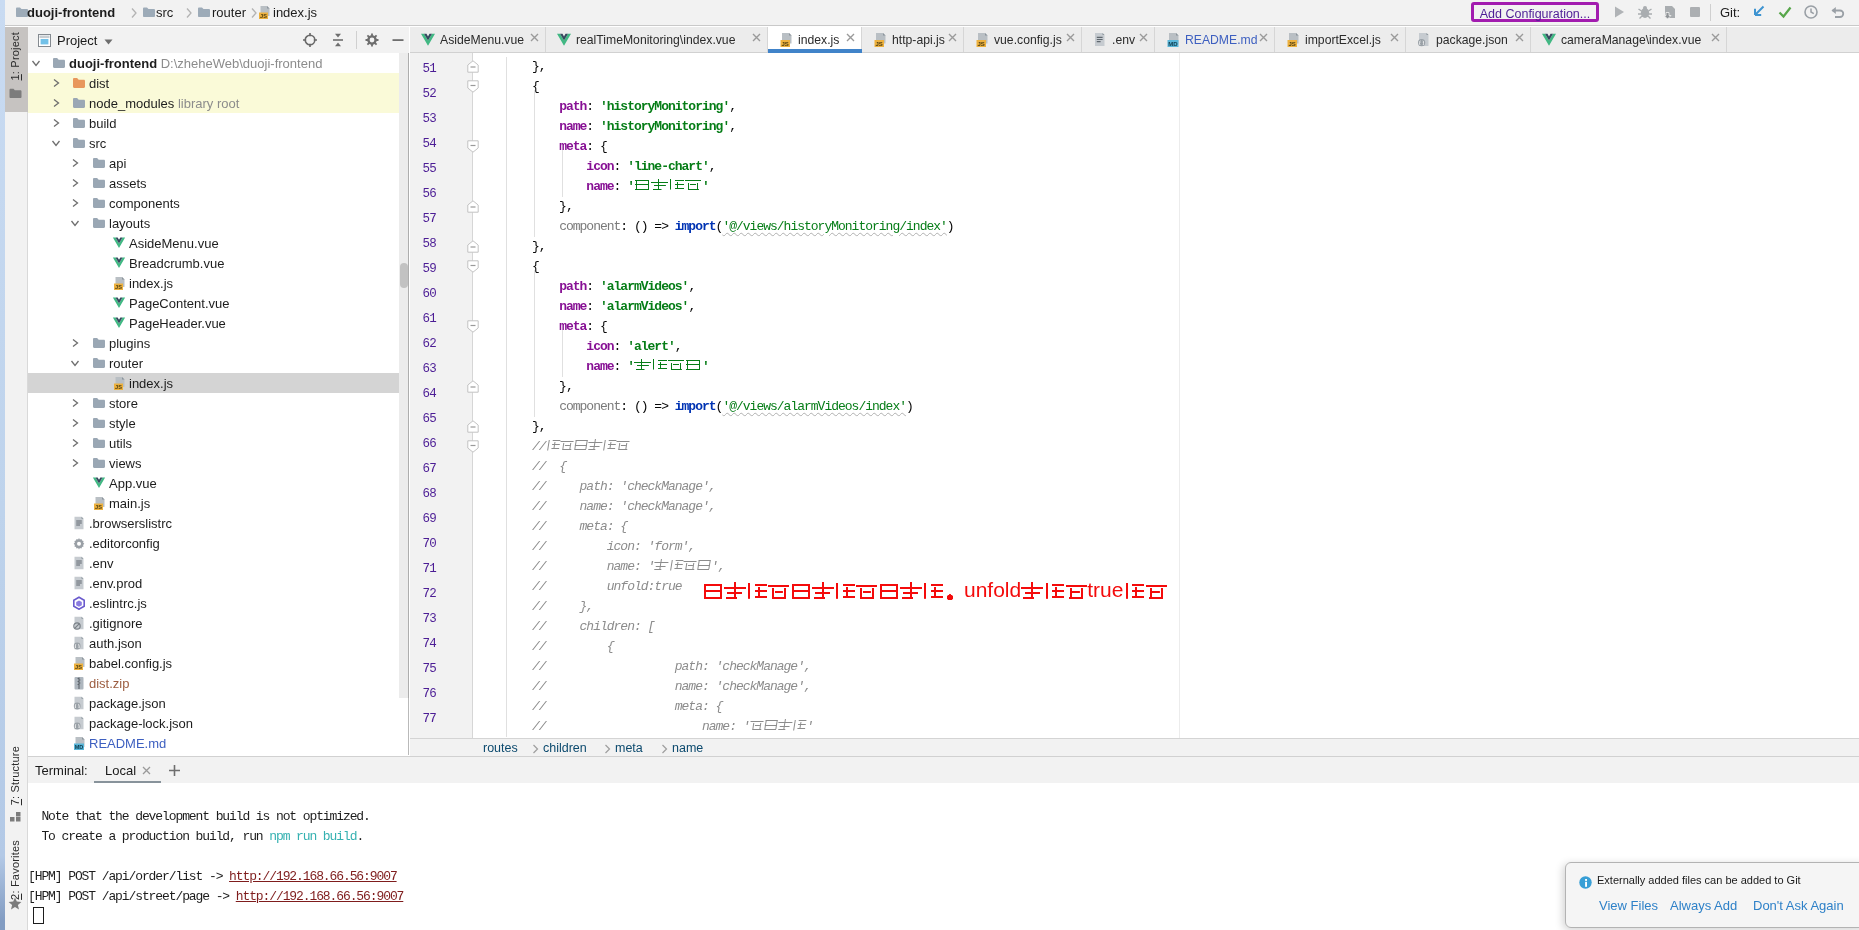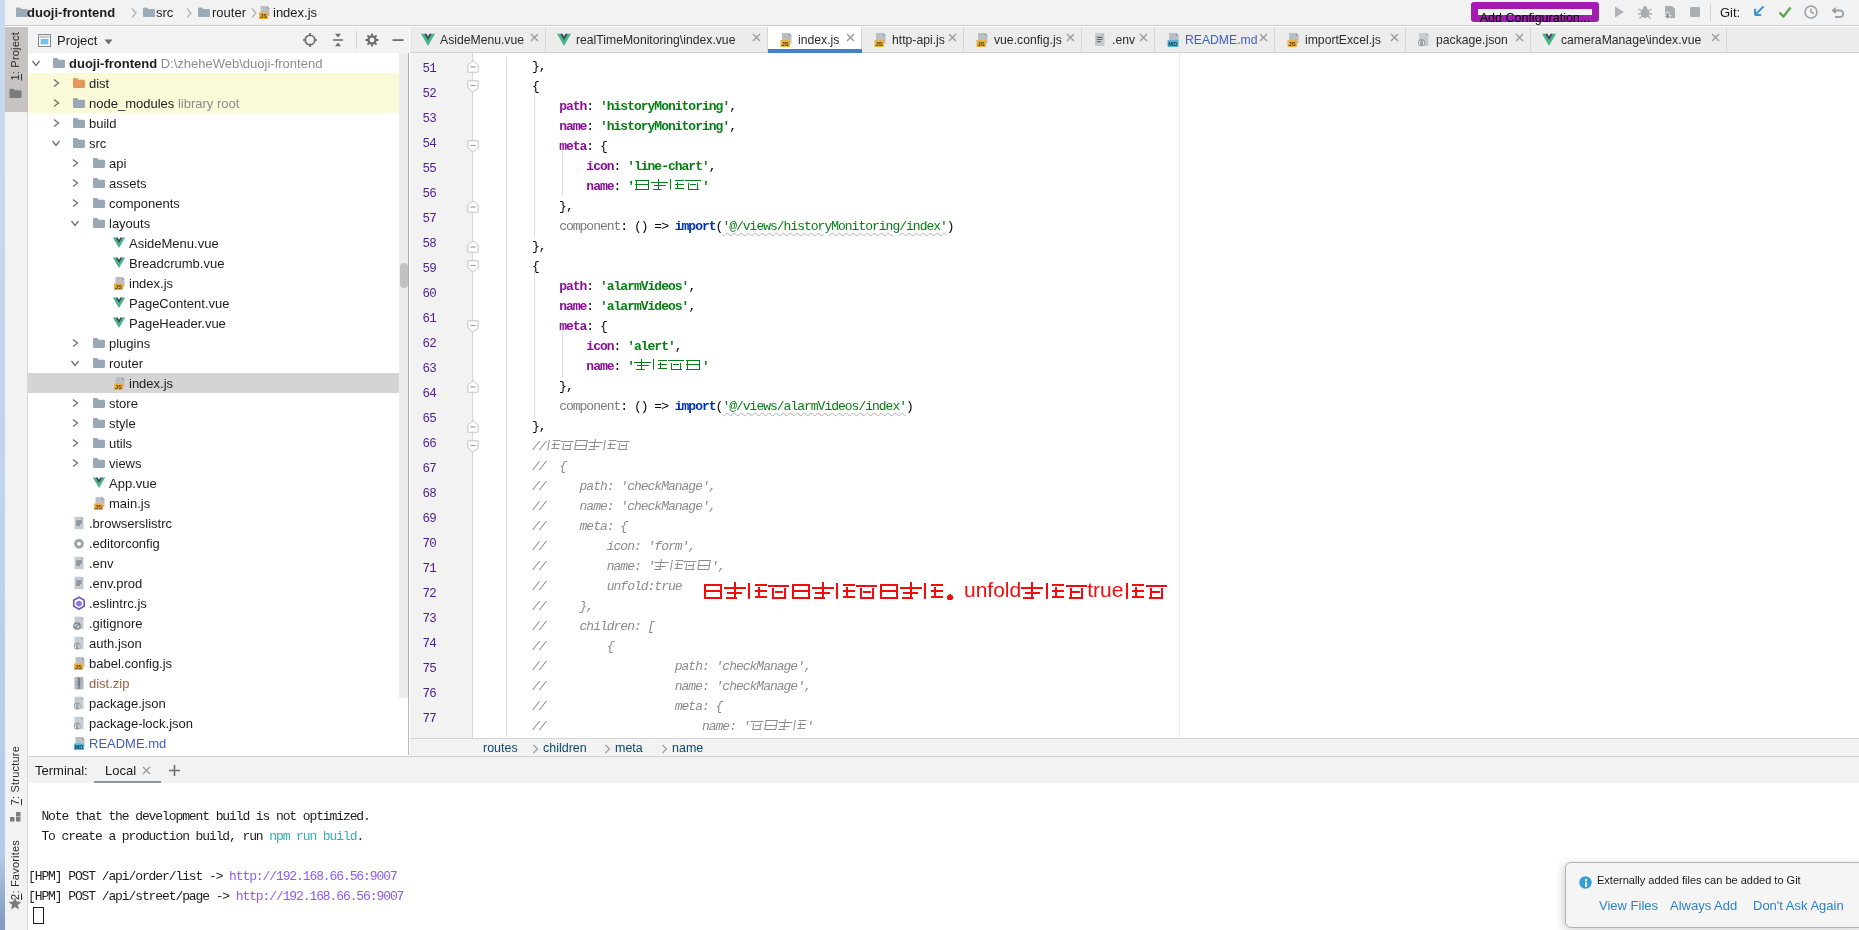--- a/index.html
+++ b/index.html
@@ -8,22 +8,22 @@
 .abs{position:absolute}
 #stage{position:relative;width:1859px;height:930px}
 
 #bluestrip{left:0;top:0;width:5px;height:930px;
   background:linear-gradient(#c9dbf2 0%,#bed3ec 55%,#b3c9e6 92%,#829cc2 99%)}
 
 #topbar{left:5px;top:0;width:1854px;height:26px;background:#f2f2f2;border-bottom:1px solid #c9c9c9}
 .crumbtxt{position:absolute;top:5px;font-size:13px;color:#1c1c1c;white-space:nowrap}
 .csep{position:absolute;top:6px;font-size:10px;color:#9e9e9e}
 
-#addcfg{left:1466px;top:2px;width:128px;height:20px;border:7px solid #a21caf;border-radius:3px;
-  font-size:12.5px;color:#000000;text-align:center;line-height:18px;background:#f2f2f2}
+#addcfg{left:1466px;top:2px;width:128px;height:20px;border:3px solid #a21caf;border-radius:3px;
+  font-size:12.5px;color:#4c1d95;text-align:center;line-height:18px;background:#f2f2f2}
 .tbico{position:absolute;top:4px;width:16px;height:16px}
 
 #stripe{left:5px;top:27px;width:23px;height:903px;background:#f2f2f2;border-right:1px solid #d9d9d9}
 #projbtn{left:5px;top:27px;width:23px;height:85px;background:#c6c3c1}
 .vlab{position:absolute;writing-mode:vertical-rl;transform:rotate(180deg);
   font-size:11px;color:#2b2b2b;white-space:nowrap;letter-spacing:0.2px}
 
 #pjpanel{left:28px;top:27px;width:381px;height:728px;background:#fff;border-right:1px solid #b9b9b9}
 #pjhead{left:28px;top:27px;width:381px;height:26px;background:#f2f2f2}
 #pjscroll{left:399px;top:53px;width:10px;height:645px;background:rgba(80,80,80,0.11)}
@@ -87,21 +87,21 @@
 .cmi{transform:skewX(-9deg)}
 
 #ebc{left:410px;top:738px;width:1449px;height:19px;background:#f2f2f2;border-top:1px solid #d4d4d4;
   font-size:12.5px;color:#0c4a6e}
 
 #termhead{left:28px;top:756px;width:1831px;height:27px;background:#f2f2f2;border-top:1px solid #d1d1d1}
 #termbody{left:28px;top:783px;width:1831px;height:147px;background:#fff}
 .tline{position:absolute;left:0px;height:20px;line-height:20px;white-space:pre;
   font-family:"Liberation Mono",monospace;font-size:13px;letter-spacing:-1.1px;color:#1d1d1d}
 .cyan{color:#35b1b1}
-.turl{color:#8b5cf6;}
+.turl{color:#7f1d1d;text-decoration:underline}
 
 #notif{left:1565px;top:862px;width:302px;height:66px;background:#f5f5f5;border:1px solid #b3b3b3;
   border-radius:6px;box-shadow:-2px 2px 8px rgba(0,0,0,0.18)}
 #notif .nt{position:absolute;left:31px;top:12px;font-size:13px;color:#1a1a1a;white-space:nowrap}
 #notif .nl{position:absolute;top:35px;font-size:13px;color:#2e81c8;white-space:nowrap}
 </style>
 </head>
 <body>
 <div id="stage">
 <div class="abs" id="bluestrip"></div>

